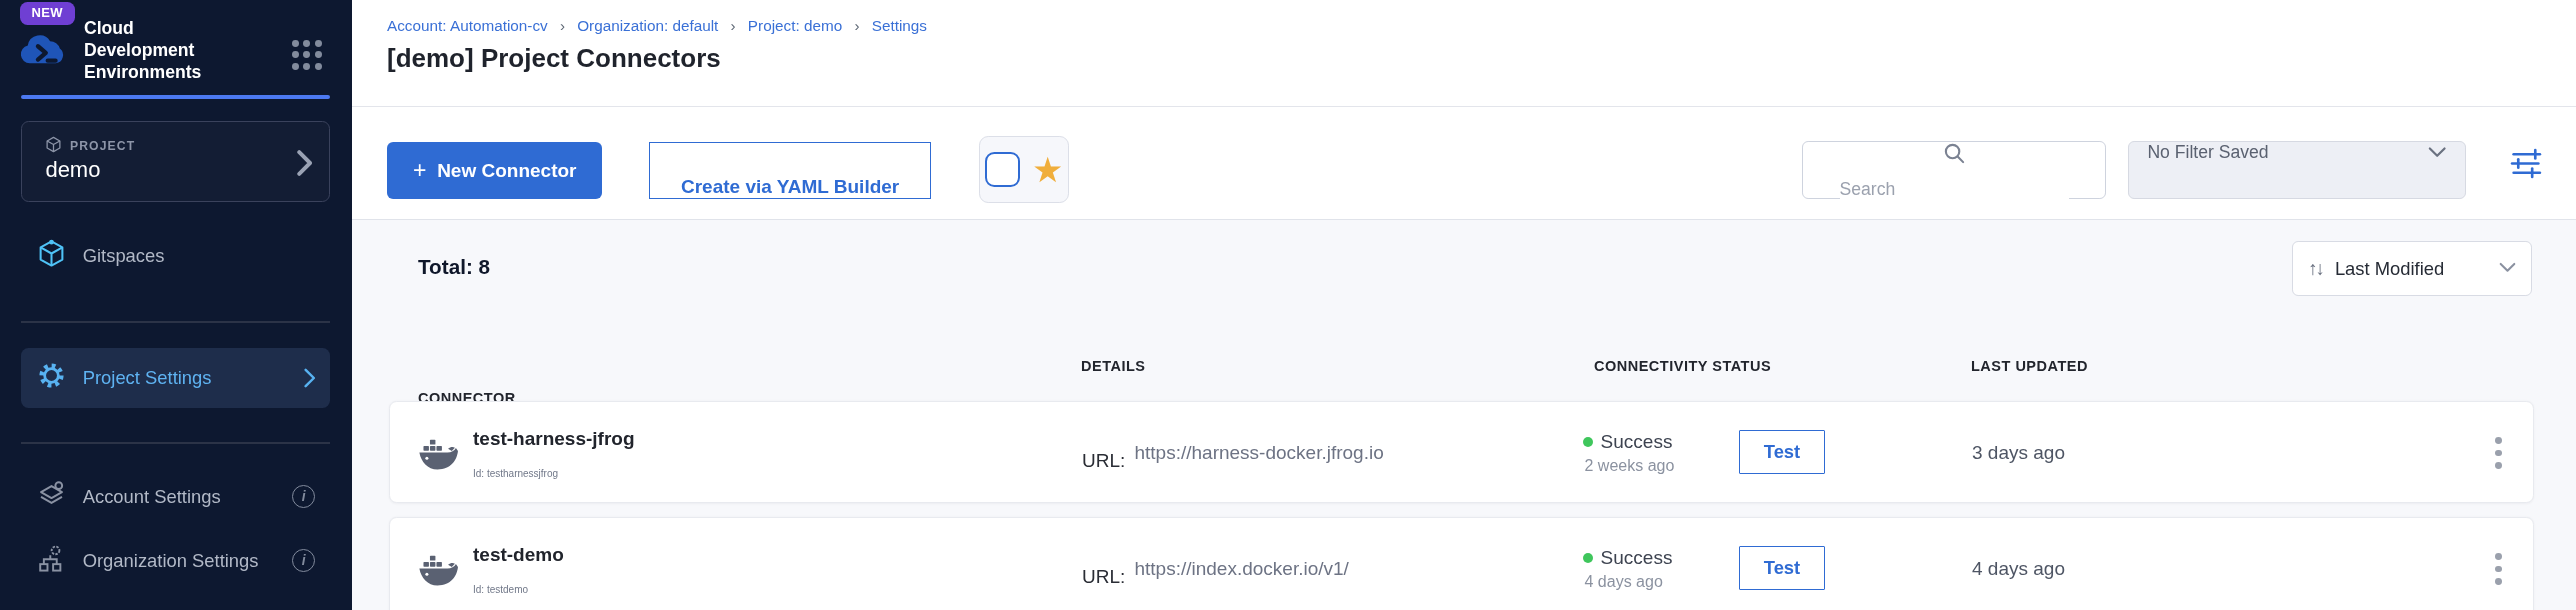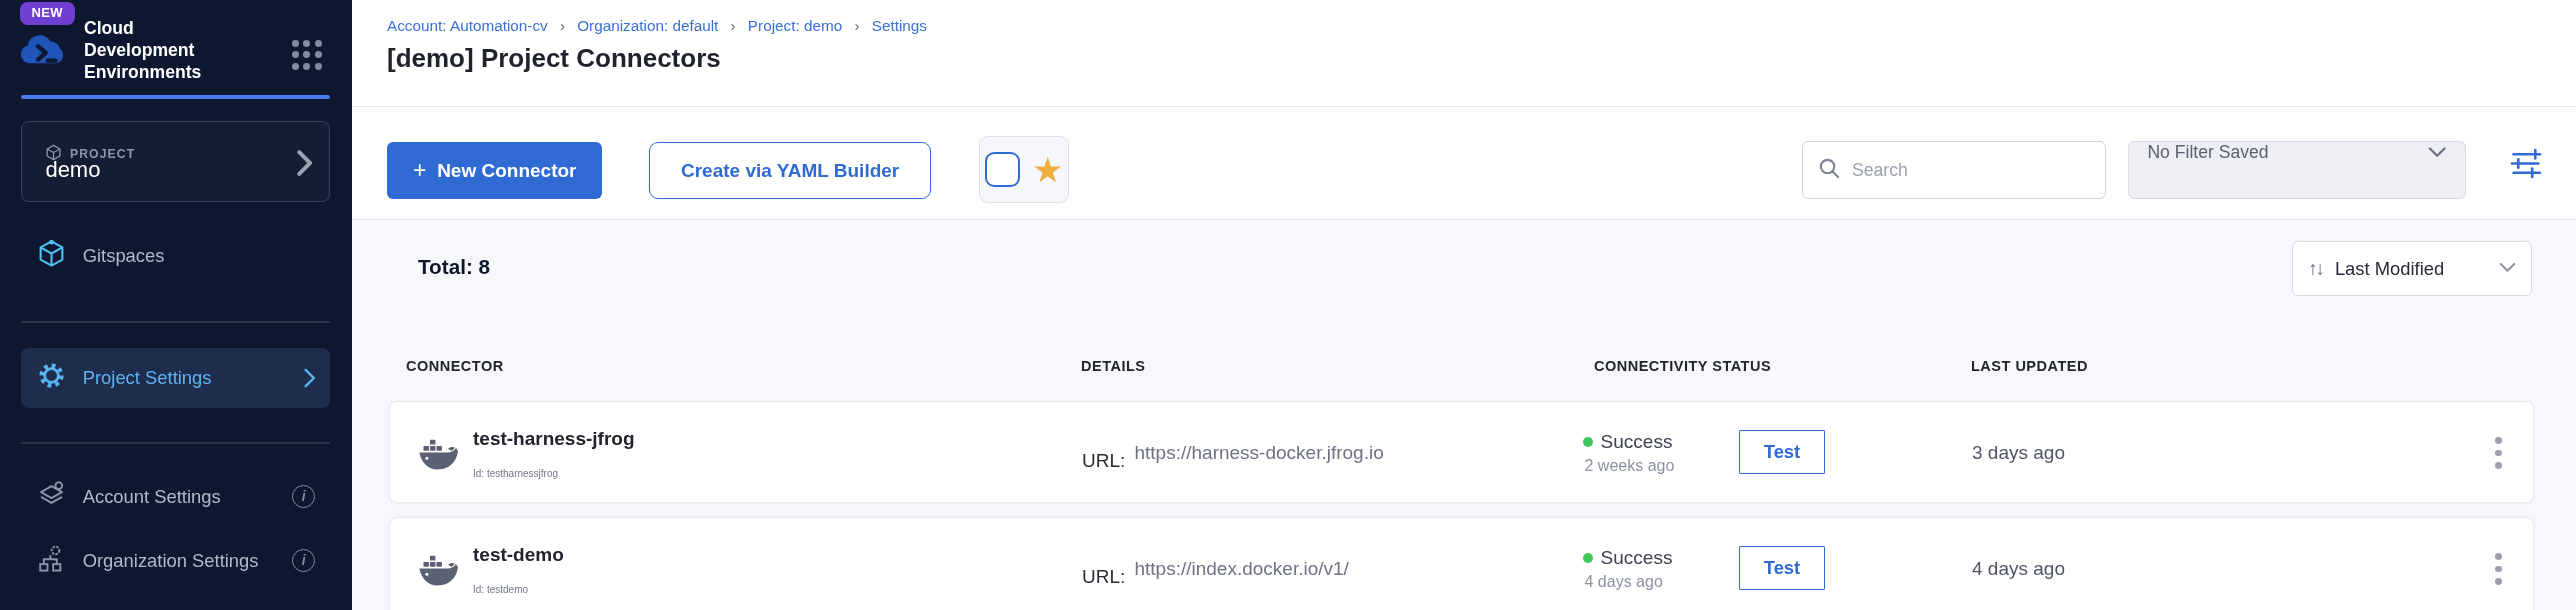--- a/index.html
+++ b/index.html
@@ -14,21 +14,21 @@
   .app-title { position:absolute; left:84px; top:17px; width:141px; color:#fff;
     font-size:17.6px; font-weight:bold; line-height:22px; }
   .grid-icon { position:absolute; left:292px; top:40px; display:grid;
     grid-template-columns:repeat(3,6.9px); grid-gap:4.6px; cursor:pointer; }
   .grid-icon span { width:6.9px; height:6.9px; border-radius:50%; background:#828b9d; }
   .side-underline { position:absolute; left:21.4px; top:95px; width:309px; height:3.8px;
     background:#4c79f1; border-radius:2.3px; }
 
   .project-box { position:absolute; left:21.4px; top:121px; width:309px; height:81px;
     border:1.5px solid #3a425c; border-radius:7.6px; background:#131d34; cursor:pointer; }
-  .project-box .pb-top { position:absolute; left:23px; top:13.8px; display:flex; align-items:center; gap:7.6px;margin-top:8px; }
+  .project-box .pb-top { position:absolute; left:23px; top:13.8px; display:flex; align-items:center; gap:7.6px; }
   .project-box .pb-label { color:#8d95a8; font-size:12.2px; font-weight:bold; letter-spacing:1.1px; }
   .project-box .pb-value { position:absolute; left:23px; top:35px; color:#fff; font-size:22px; }
   .project-box .pb-chevron { position:absolute; right:17px; top:27.5px; }
 
   .nav-item { position:absolute; left:21.4px; width:309px; height:49px; display:flex;
     align-items:center; gap:17px; padding:0 15.3px; color:#b2b9c7; font-size:18.4px; cursor:pointer; }
   .nav-item.active { background:#1e2d4b; border-radius:7.6px; color:#5fb3f2; height:60px; }
   .nav-gitspaces { top:231px; }
   .nav-project-settings { top:348px; }
   .nav-account { top:475px; height:43px; }
@@ -50,32 +50,32 @@
   .page-title { position:absolute; left:35px; top:43px; font-size:26px; font-weight:bold; color:#1f232c; }
 
   
   .toolbar { position:absolute; left:352px; top:107px; width:2224px; height:113px;
     background:#fff; border-bottom:1.5px solid #e0e3ea; }
   .btn-primary { position:absolute; left:35px; top:35px; height:57px; background:#2f6bd3;
     color:#fff; font-size:19px; font-weight:bold; border:none; border-radius:6.1px;
     padding:0 26px; display:flex; align-items:center; gap:10.7px; cursor:pointer; }
   .btn-primary .plus { font-size:23px; font-weight:normal; }
   .btn-outline { position:absolute; left:297px; top:35px; height:57px; background:#fff;
-    color:#2f6bd3; font-size:19px; font-weight:bold; border:1.5px solid #2f6bd3; border-radius:9px;
-    padding:0 31px; display:flex; align-items:center; cursor:pointer; }
+    color:#2f6bd3; font-size:19px; font-weight:bold; border:1.5px solid #2f6bd3; border-radius:0;
+    padding:0 31px; display:flex; align-items:flex-end; cursor:pointer; }
   .fav-group { position:absolute; left:627px; top:29px; width:90px; height:67px;
     background:#f6f7fb; border:1.5px solid #dcdfe8; border-radius:9.2px; display:flex;
     align-items:center; justify-content:center; gap:12.2px; }
   .fav-checkbox { width:35px; height:35px; background:#fff; border:2.3px solid #2f6bd3;
     border-radius:9.2px; cursor:pointer; }
   .fav-star { color:#f0ae3c; font-size:35px; line-height:35px; cursor:pointer; }
 
   .search-box { position:absolute; left:1450px; top:34px; width:304px; height:58px;
     border:1.5px solid #ced3de; border-radius:6.1px; background:#fff; display:flex;
-    align-items:center; padding:0 15.3px; gap:10.7px; }
+    align-items:center; padding:0 15.3px; gap:10.7px;flex-direction:column; }
   .search-box input { border:none; outline:none; font-size:17.6px; color:#3a3f4a; width:229px;
     font-family:"Liberation Sans", sans-serif; }
   .search-box input::placeholder { color:#9ba1ae; }
 
   .filter-dropdown { position:absolute; left:1776px; top:34px; width:338px; height:58px;
     background:#edeff5; border:1.5px solid #d6d9e2; border-radius:6.1px; display:flex;
     align-items:flex-start; padding:0 18.4px; font-size:17.6px; color:#5a6170; cursor:pointer; }
   .filter-dropdown .dd-chevron { margin-left:auto; }
   .sliders-btn { position:absolute; left:2157px; top:41px; cursor:pointer; }
 
@@ -85,21 +85,21 @@
   .total { position:absolute; left:66px; top:35px; font-size:20.7px; font-weight:bold; color:#0f172a; }
   .sort-box { position:absolute; left:1940px; top:21.4px; width:240px; height:55px;
     background:#fff; border:1.5px solid #d8dbe4; border-radius:6.1px; display:flex;
     align-items:center; padding:0 15.3px; gap:12.2px; cursor:pointer; }
   .sort-arrows { color:#6a7180; font-size:19px; letter-spacing:-2.3px; }
   .sort-label { font-size:18.4px; color:#262b35; }
   .sort-box .dd-chevron { margin-left:auto; }
 
   .col-header { position:absolute; top:138px; font-size:14.5px; font-weight:bold;
     color:#22252d; letter-spacing:0.5px; }
-  .col-connector { left:54px; } .col-details { left:729px; }
+  .col-connector { left:66px;margin-top:32px; } .col-details { left:729px; }
   .col-status { left:1234px;margin-left:8px; } .col-updated { left:1619px; }
 
   .row-card { position:absolute; left:37px; width:2145px; height:102px; background:#fff;
     border:0.8px solid #e8eaef; border-radius:7.6px; box-shadow:0 0.8px 2.3px rgba(30,40,60,.05); }
   .row-1 { top:181px; } .row-2 { top:297px; }
   .cell { position:absolute; top:0; height:102px; display:flex; flex-direction:column;
     justify-content:center; }
   .cell-icon { left:27.5px; flex-direction:row; align-items:center; }
   .cell-name { left:83px; }
   .row-name { font-size:19px; font-weight:bold; color:#21242c; }

